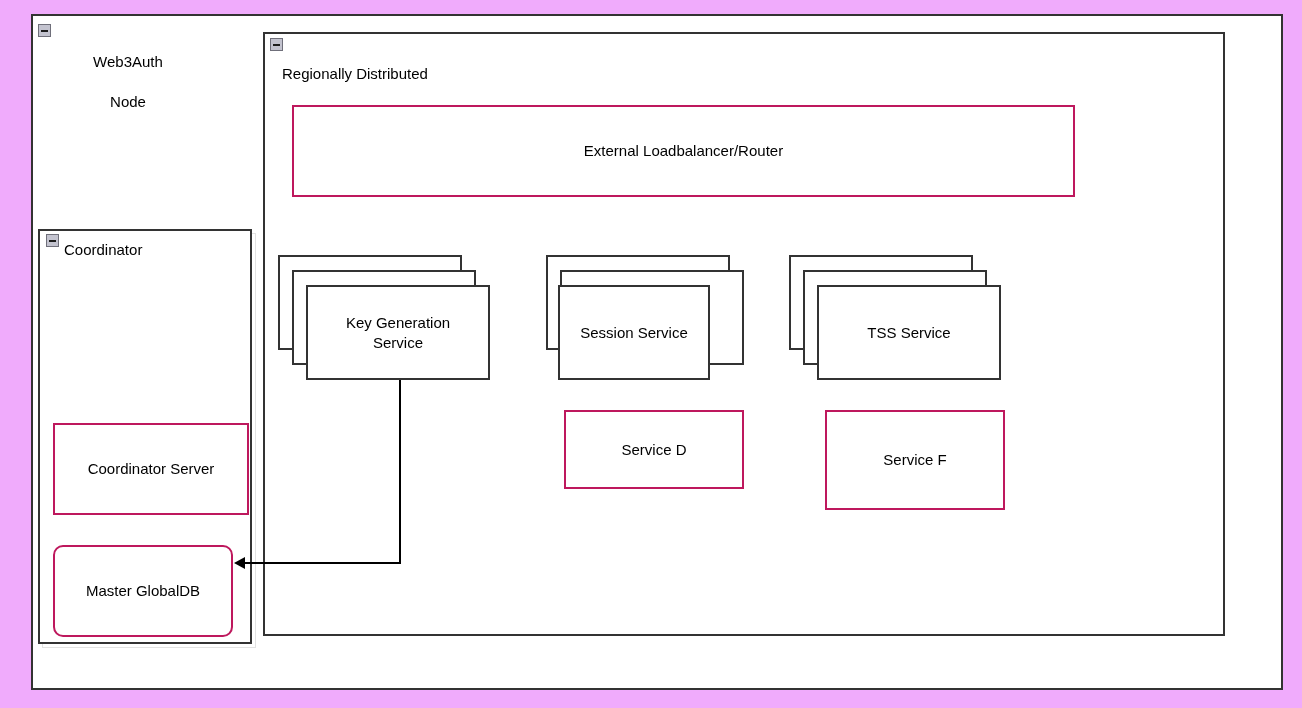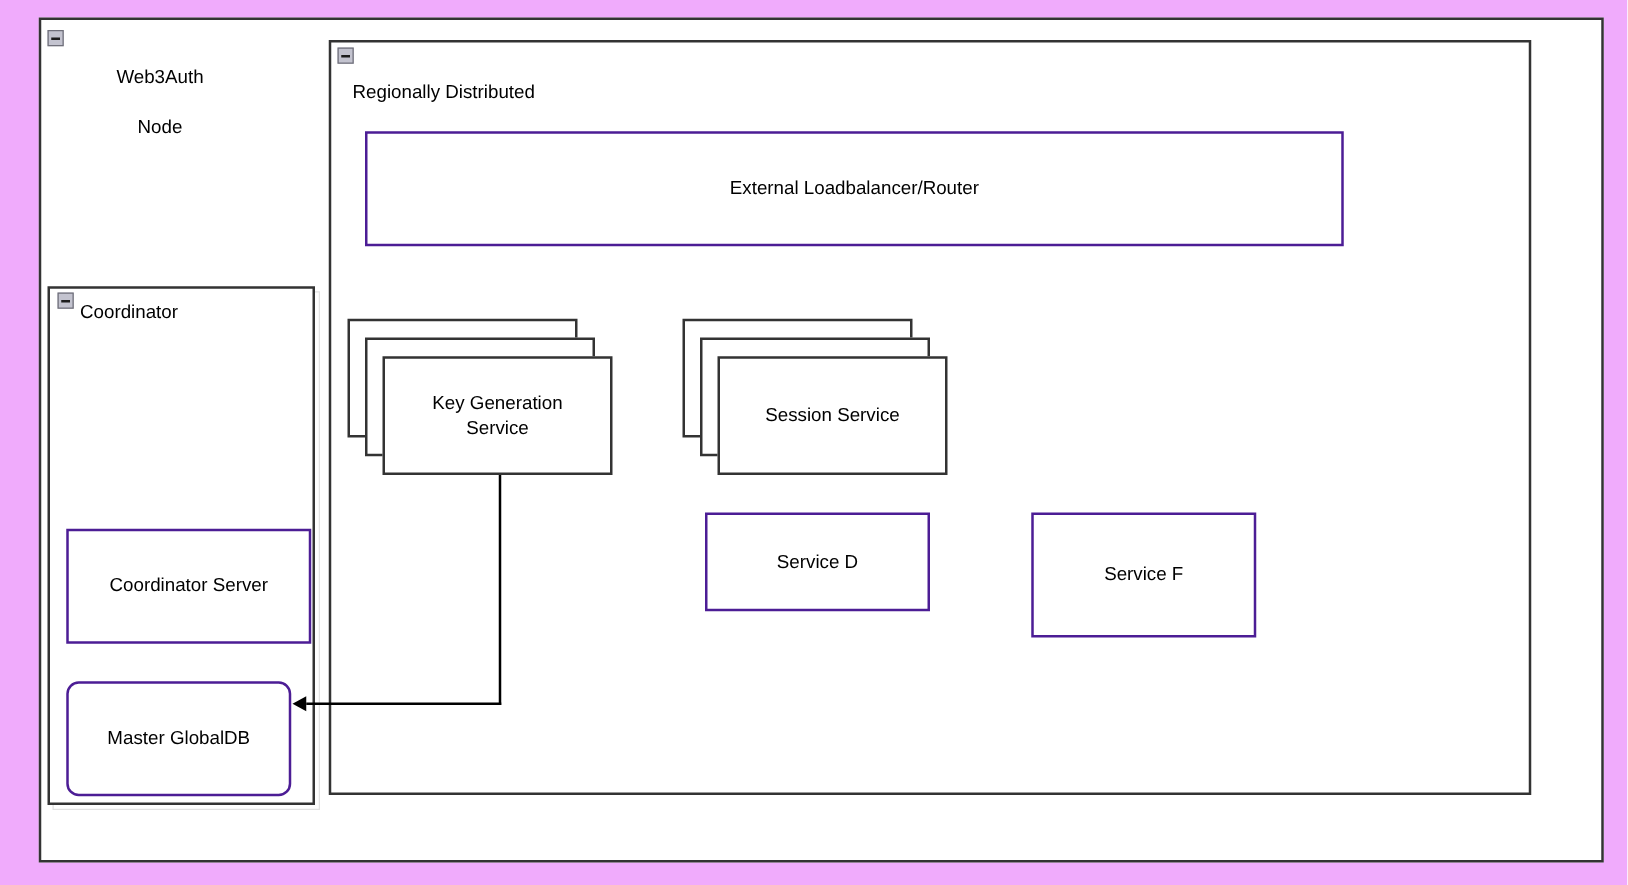--- a/index.html
+++ b/index.html
@@ -22,21 +22,21 @@
 
   
   .abs { position: absolute; box-sizing: border-box; }
 
   .frame {
     border: 2px solid #333333;
     background: #ffffff;
   }
 
   .node-box {
-    border: 2px solid #4c1d95;
+    border: 2px solid #be185d;
     background: #ffffff;
     display: flex;
     align-items: center;
     justify-content: center;
     text-align: center;
     font-size: 15px;
     line-height: 20px;
     color: #000000;
   }
 
@@ -176,25 +176,32 @@
       <span class="lbl">
         <span>Key Generation</span><br>
         <span>Service</span>
       </span>
     </div>
   </div>
 
   <div class="stack" style="left:546px; top:255px; width:212px; height:125px;">
     <div class="layer" style="left:0; top:0; width:184px; height:95px;"></div>
     <div class="layer" style="left:14px; top:15px; width:184px; height:95px;"></div>
-    <div class="layer front" style="left:28px; top:30px; width:184px; height:95px;">
+    <div class="layer front" style="left:12px; top:30px; width:152px; height:95px;">
       <span class="lbl">Session Service</span>
     </div>
   </div>
 
+  <div class="stack" style="left:789px; top:255px; width:212px; height:125px;">
+    <div class="layer" style="left:0; top:0; width:184px; height:95px;"></div>
+    <div class="layer" style="left:14px; top:15px; width:184px; height:95px;"></div>
+    <div class="layer front" style="left:28px; top:30px; width:184px; height:95px;">
+      <span class="lbl">TSS Service</span>
+    </div>
+  </div>
 
   <div class="abs node-box" style="left:564px; top:410px; width:180px; height:79px;">
     <span class="lbl">Service D</span>
   </div>
 
   <div class="abs node-box" style="left:825px; top:410px; width:180px; height:100px;">
     <span class="lbl">Service F</span>
   </div>
 
   <div class="conn-line" style="left:399px; top:380px; width:2px; height:184px;"></div>

